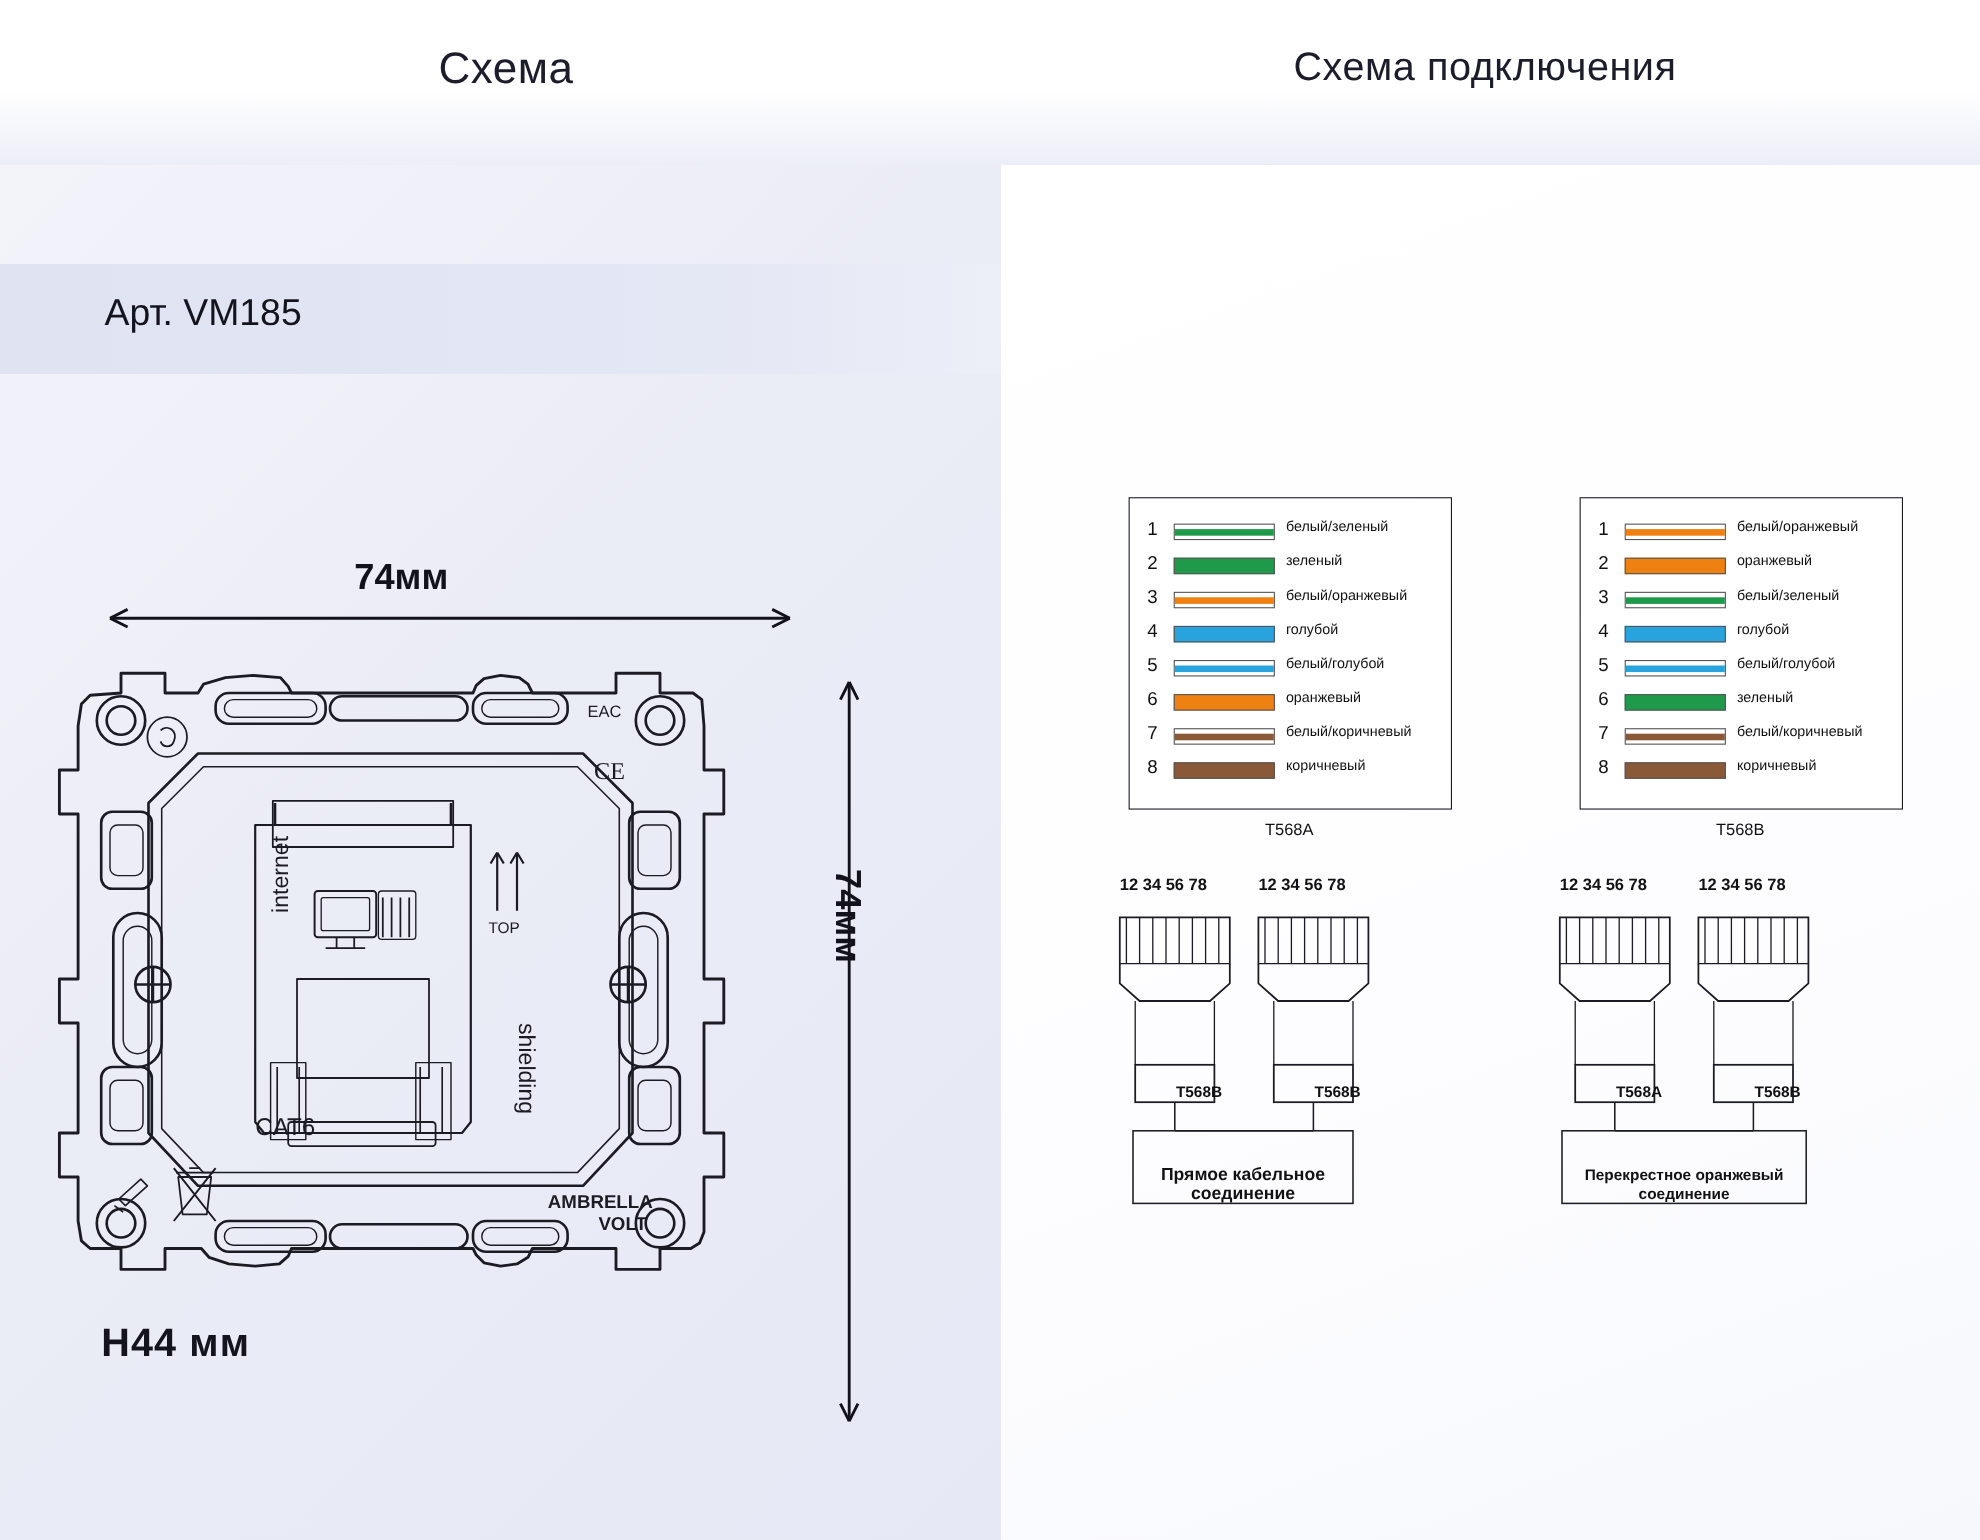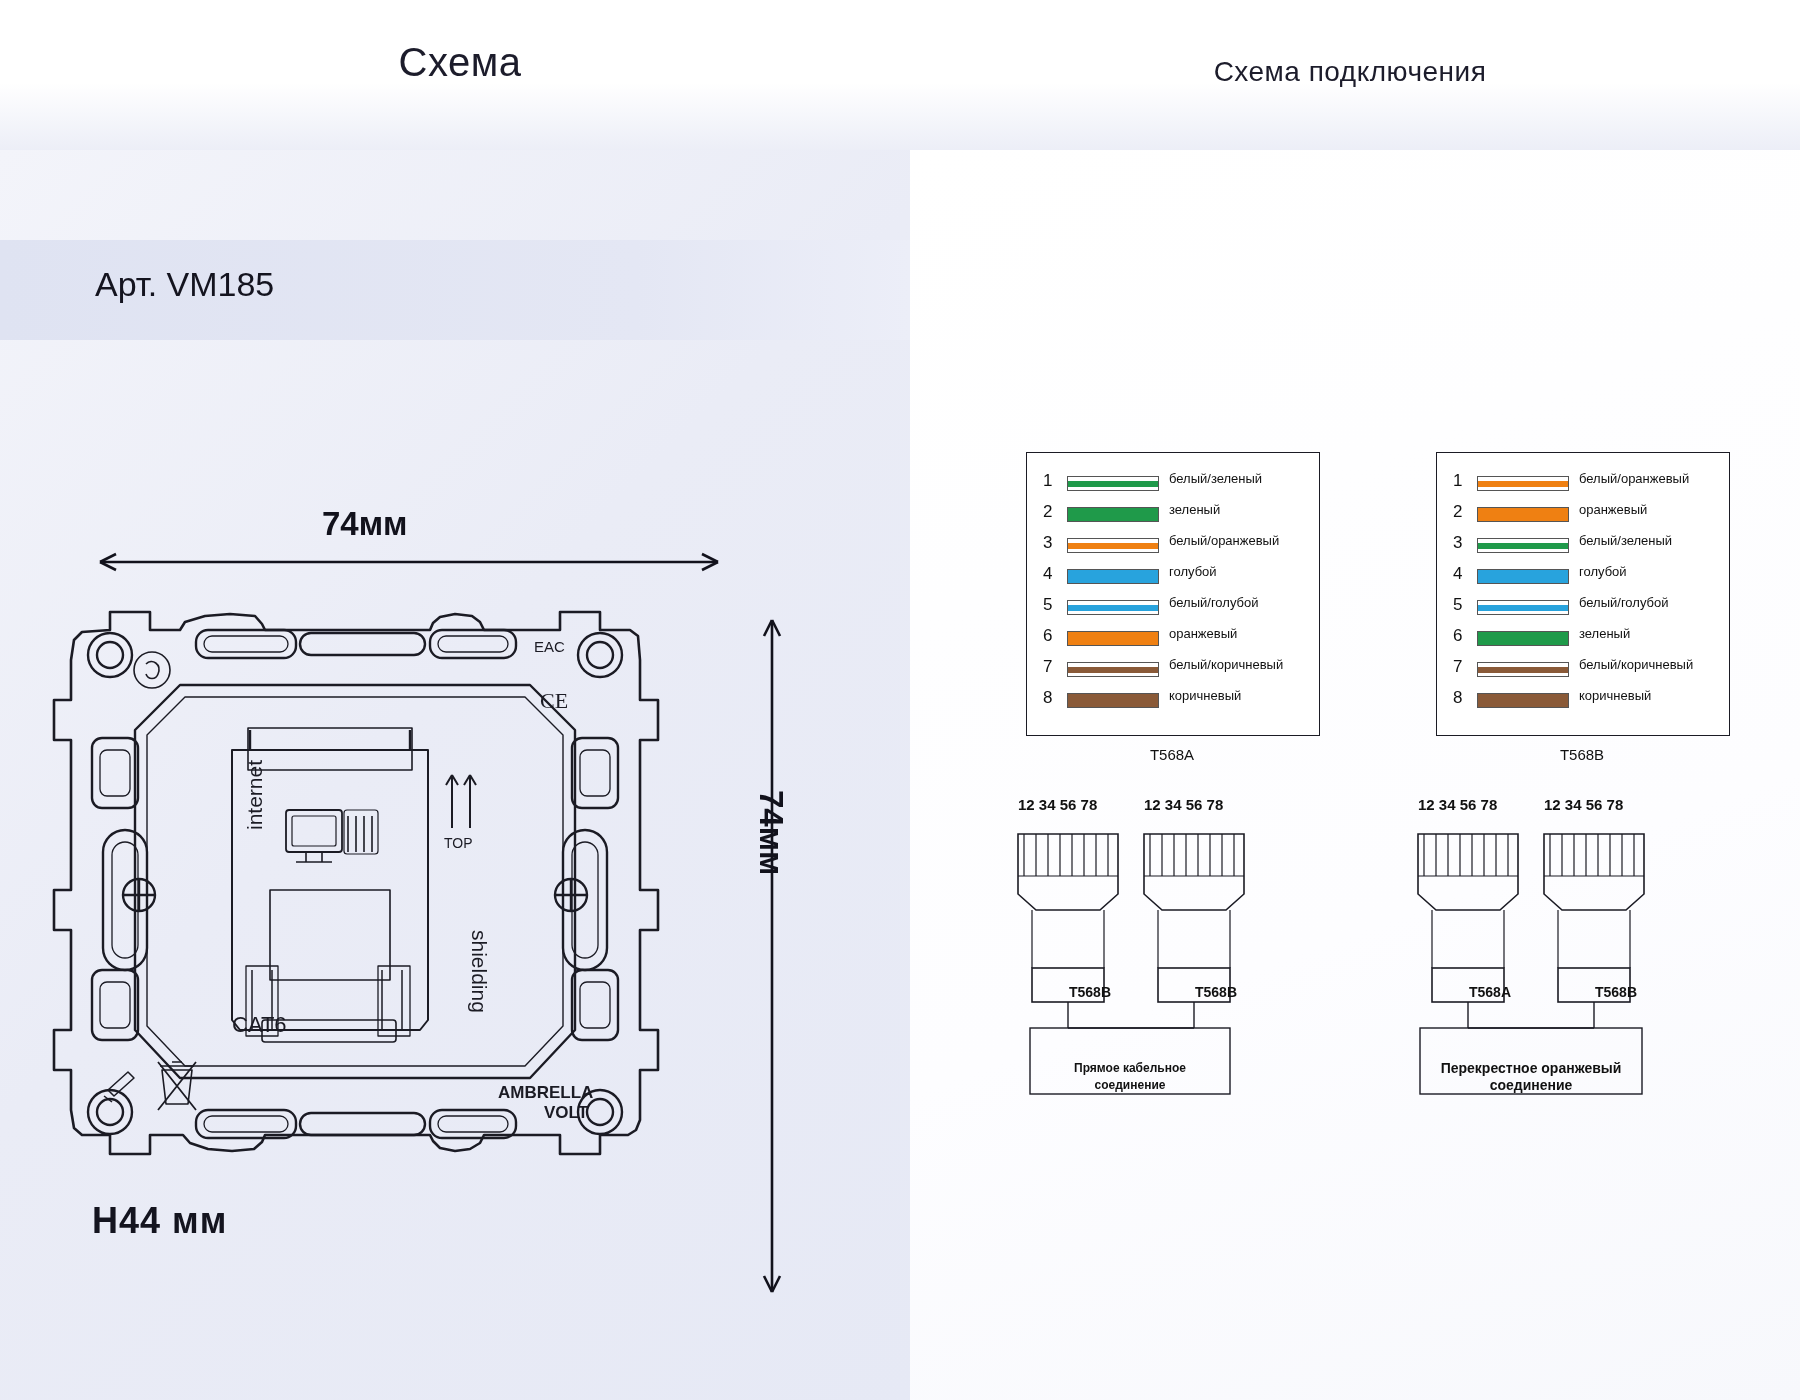--- a/index.html
+++ b/index.html
@@ -33,25 +33,25 @@
     top: 40px;
     left: 0;
     width: 920px;
     text-align: center;
     font-size: 40px;
     color: #1c1c2b;
     letter-spacing: 0.5px;
   }
   .hdr-right {
     position: absolute;
-    top: 56px;
+    top: 40px;
     left: 900px;
     width: 900px;
     text-align: center;
-    font-size: 28px;
+    font-size: 36px;
     color: #1c1c2b;
     letter-spacing: 0.5px;
   }
   
   .left-panel {
     position: absolute;
     top: 150px;
     left: 0;
     width: 910px;
     height: 1250px;
@@ -375,21 +375,21 @@
           <path d="M134,58 L234,58" stroke-width="1.2"></path>
           <path d="M148,92 L148,150 M220,92 L220,150" stroke-width="1.2"></path>
           <rect x="148" y="150" width="72" height="34"></rect>
 
           <path d="M58,184 L58,210 M184,184 L184,210 M58,210 L184,210" stroke-width="1.4"></path>
           <rect x="20" y="210" width="200" height="66" stroke-width="1.4"></rect>
         </g>
       </svg>
       <div style="position:absolute; top:188px; left:44px; width:72px; text-align:center; font-size:14px; font-weight:bold; color:#111;">T568B</div>
       <div style="position:absolute; top:188px; left:170px; width:72px; text-align:center; font-size:14px; font-weight:bold; color:#111;">T568B</div>
-      <div style="position:absolute; top:264px; left:20px; width:200px; text-align:center; font-size:12px; font-weight:bold; color:#111; line-height:17px;">
+      <div style="position:absolute; top:264px; left:20px; width:200px; text-align:center; font-size:16px; font-weight:bold; color:#111; line-height:17px;">
         <span>Прямое кабельное</span><br>
         <span>соединение</span>
       </div>
     </div>
 
     <div style="position:absolute; top:646px; left:500px; width:340px; height:330px;">
       <div style="position:absolute; top:0; left:8px; font-size:15px; font-weight:bold; color:#111;">12 34 56 78</div>
       <div style="position:absolute; top:0; left:134px; font-size:15px; font-weight:bold; color:#111;">12 34 56 78</div>
       <svg width="340" height="310" viewBox="0 0 340 310" style="position:absolute; top:22px; left:0;">
         <g stroke="#1b1b24" fill="none" stroke-width="1.6">

